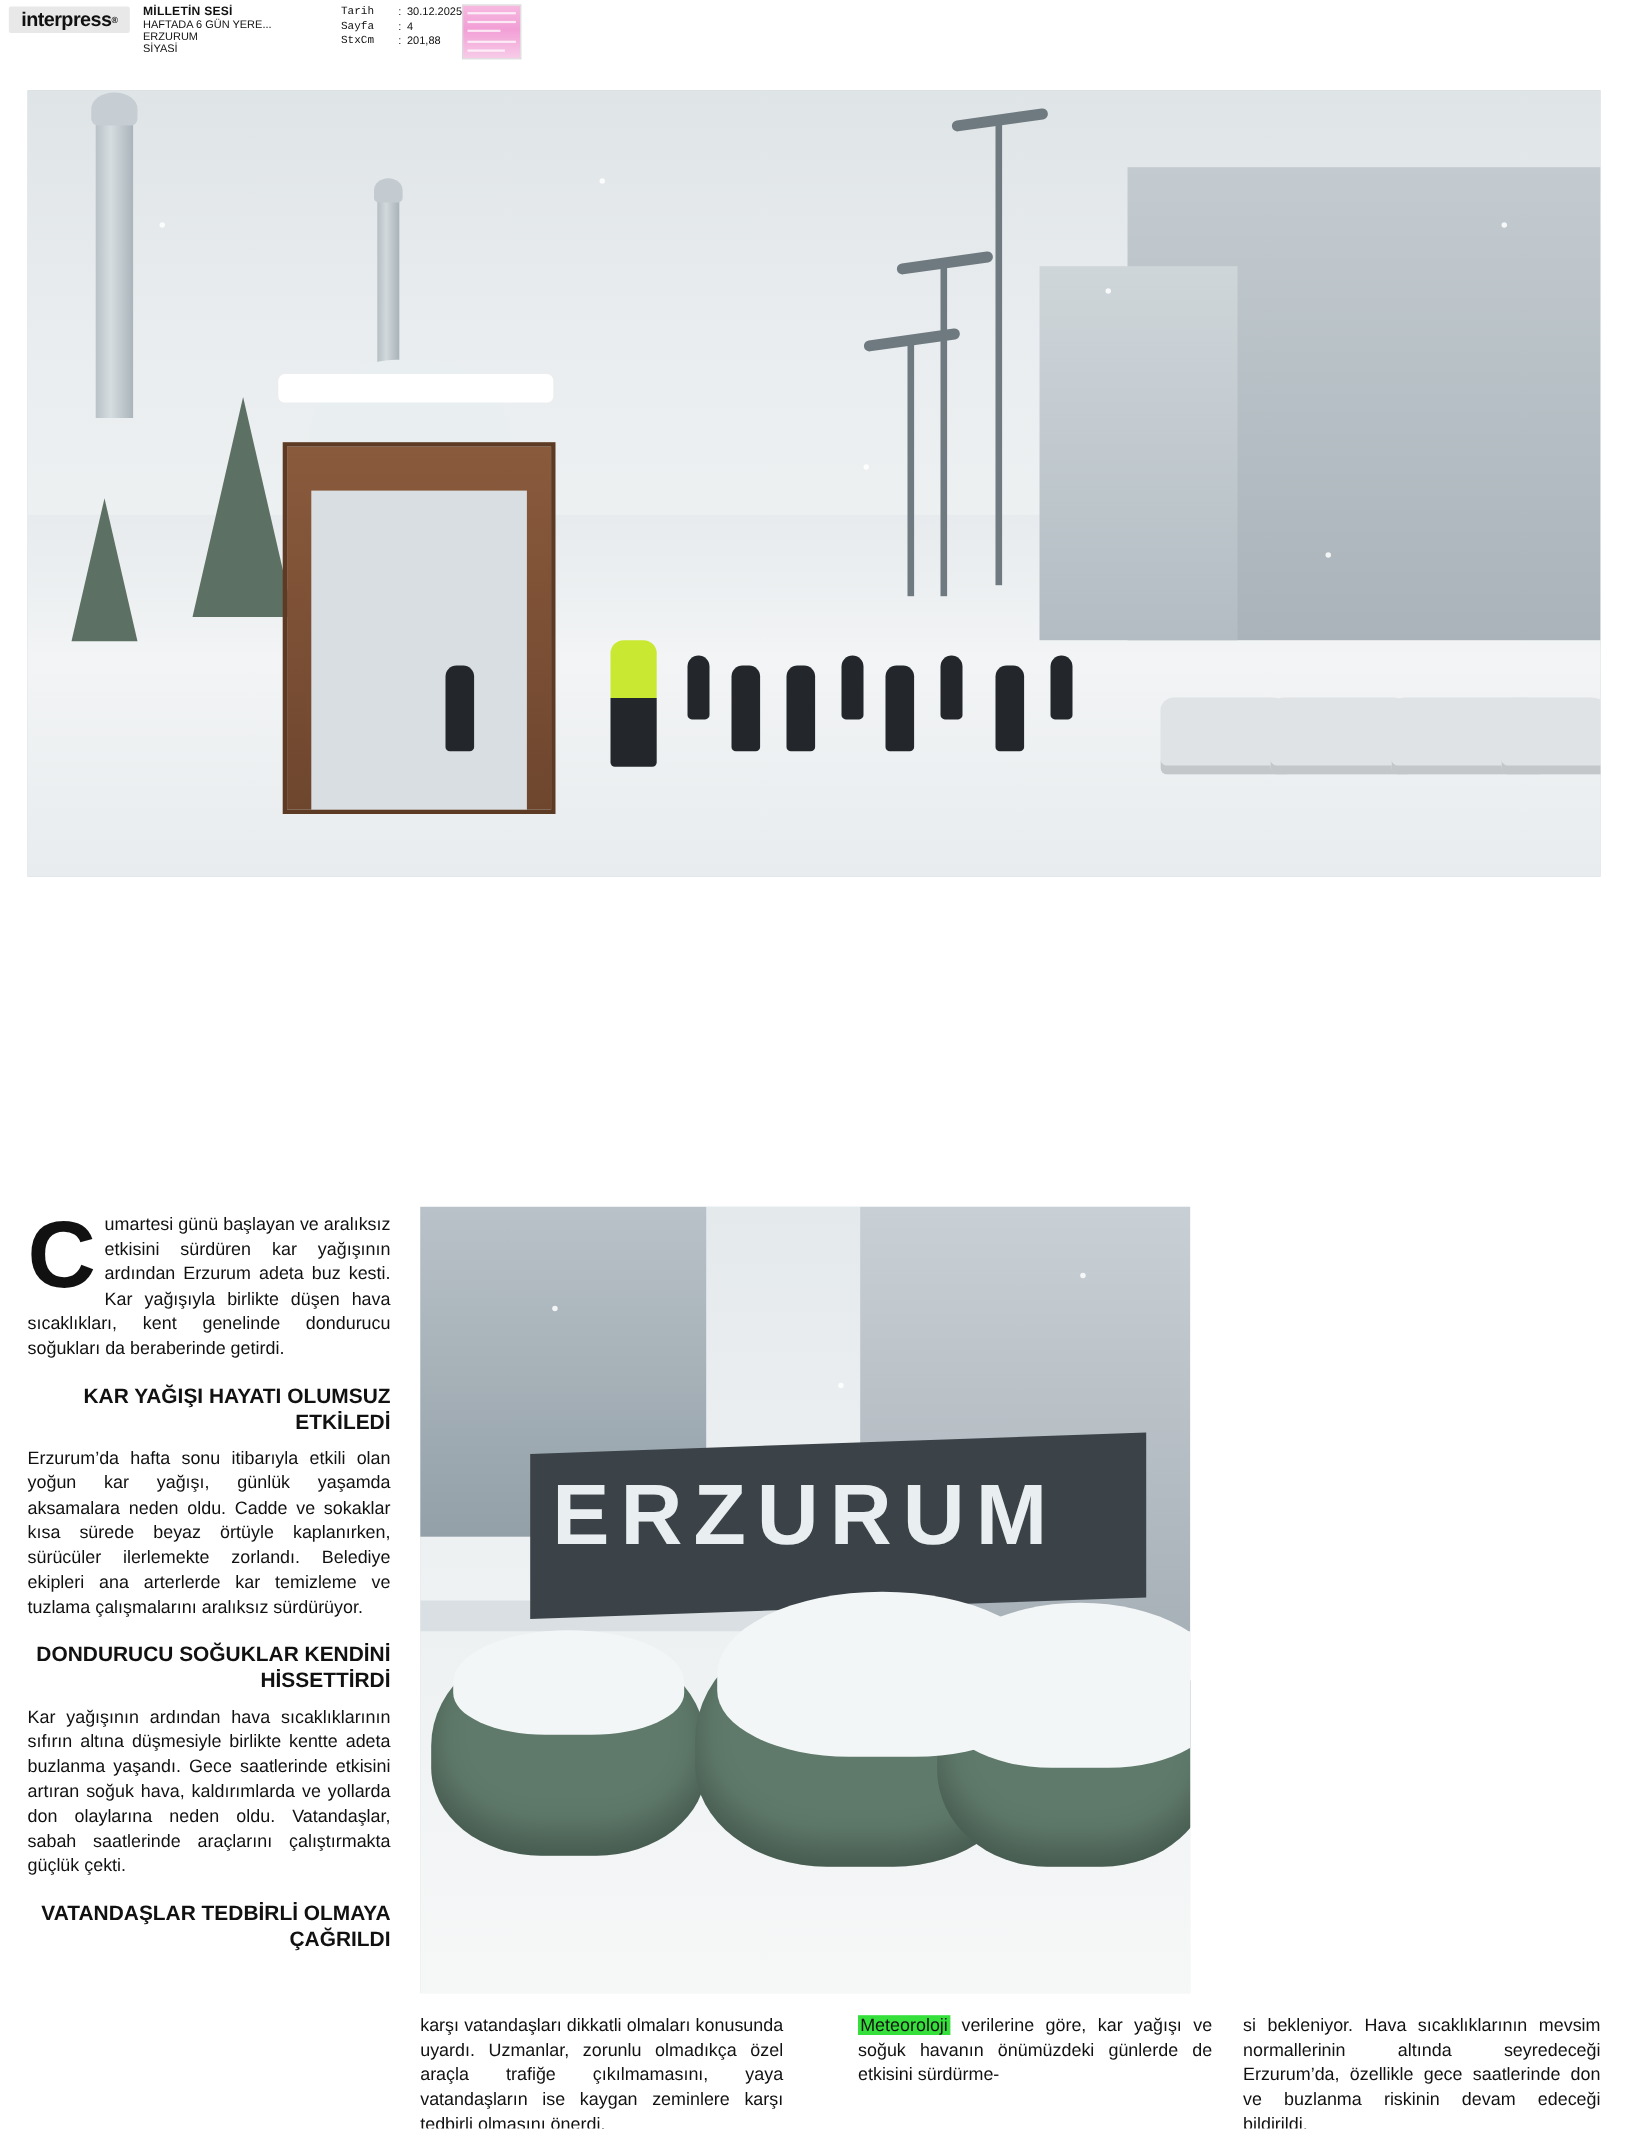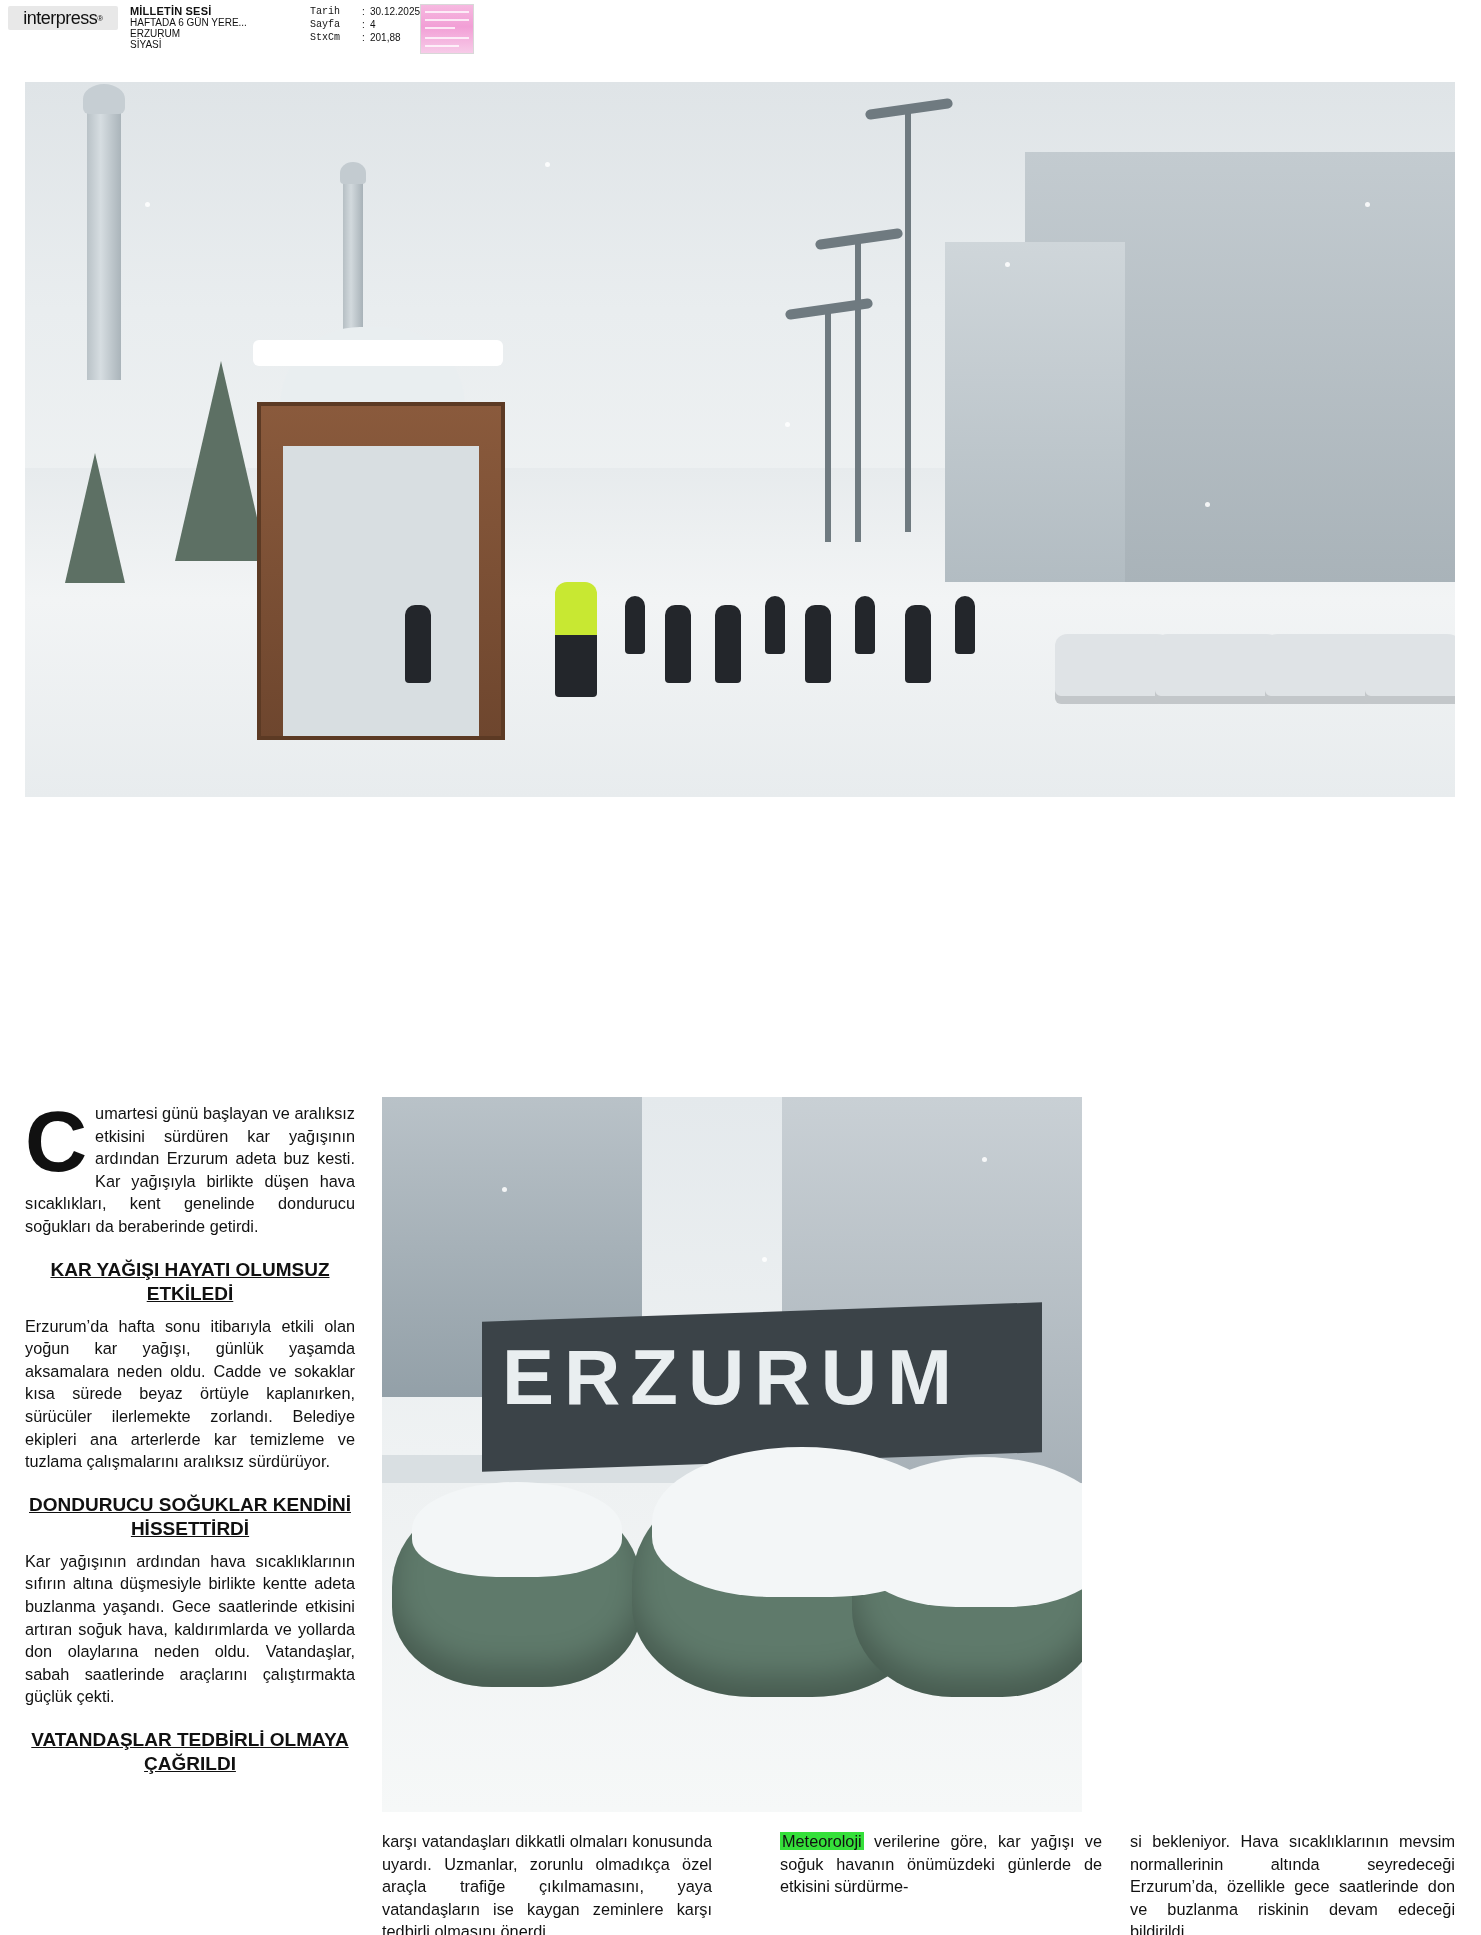--- a/index.html
+++ b/index.html
@@ -14,21 +14,21 @@
 
   
   .clip-header{
     position:absolute;left:0;top:0;width:1481px;height:62px;
     background:#ffffff;
   }
   .brand{
     position:absolute;left:8px;top:6px;width:110px;height:24px;
     background:#e8e8e8;border-radius:2px;
     display:flex;align-items:center;justify-content:center;
-    font-size:18px;font-weight:normal;letter-spacing:-0.5px;
+    font-size:18px;font-weight:bold;letter-spacing:-0.5px;
   }
   .brand .b1{color:#111;}
   .brand .b2{color:#111;}
   .brand .reg{font-size:8px;vertical-align:super;}
   .pub-block{position:absolute;left:130px;top:5px;width:170px;}
   .pub-name{font-size:11px;font-weight:bold;letter-spacing:0.2px;}
   .pub-sub{font-size:10px;line-height:11px;color:#111;}
   .meta-block{position:absolute;left:310px;top:5px;width:150px;font-size:10px;line-height:13px;}
   .meta-row{display:flex;}
   .meta-k{width:52px;font-family:Liberation Mono, monospace;}
@@ -90,21 +90,21 @@
     font-weight:bold;font-size:115px;line-height:112px;letter-spacing:-4px;
     color:#111;
   }
   .standfirst{
     position:absolute;left:25px;top:865px;width:1432px;
     font-size:23.5px;line-height:31px;font-style:italic;font-weight:bold;color:#111;
   }
 
   .col{position:absolute;font-size:16.3px;line-height:22.6px;text-align:justify;color:#111;}
   .col p{margin:0 0 0 0;}
-  .sub{font-weight:bold;font-size:19px;line-height:24px;margin:20px 0 9px;text-align:center;text-decoration:underline;}
+  .sub{font-weight:bold;font-size:19px;line-height:24px;margin:20px 0 9px;text-align:right;}
 
   #col1{left:25px;top:1040px;width:330px;}
   .dropcap{float:left;font-size:86px;line-height:70px;font-weight:bold;margin:4px 8px 0 0;}
 
   .photo2{
     position:absolute;left:382px;top:1035px;width:700px;height:715px;overflow:hidden;
     background:#d9dfe2;
   }
   .p2-sky{position:absolute;left:0;top:0;right:0;height:50%;background:linear-gradient(180deg,#e4e9ec,#eff2f3);}
   .p2-bldg{position:absolute;left:0;top:0;width:260px;height:300px;background:linear-gradient(180deg,#b9c2c8,#93a0a8);}

